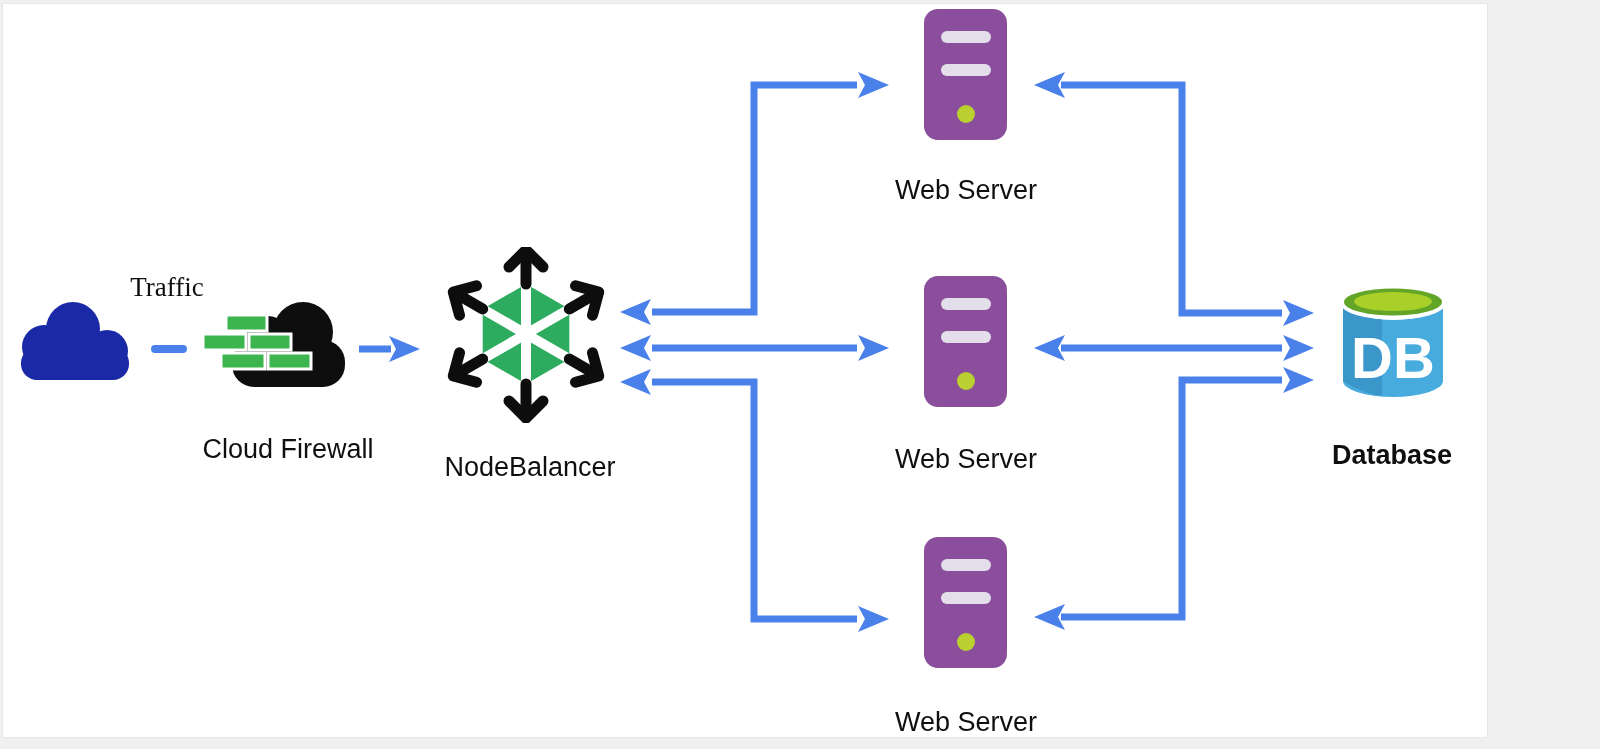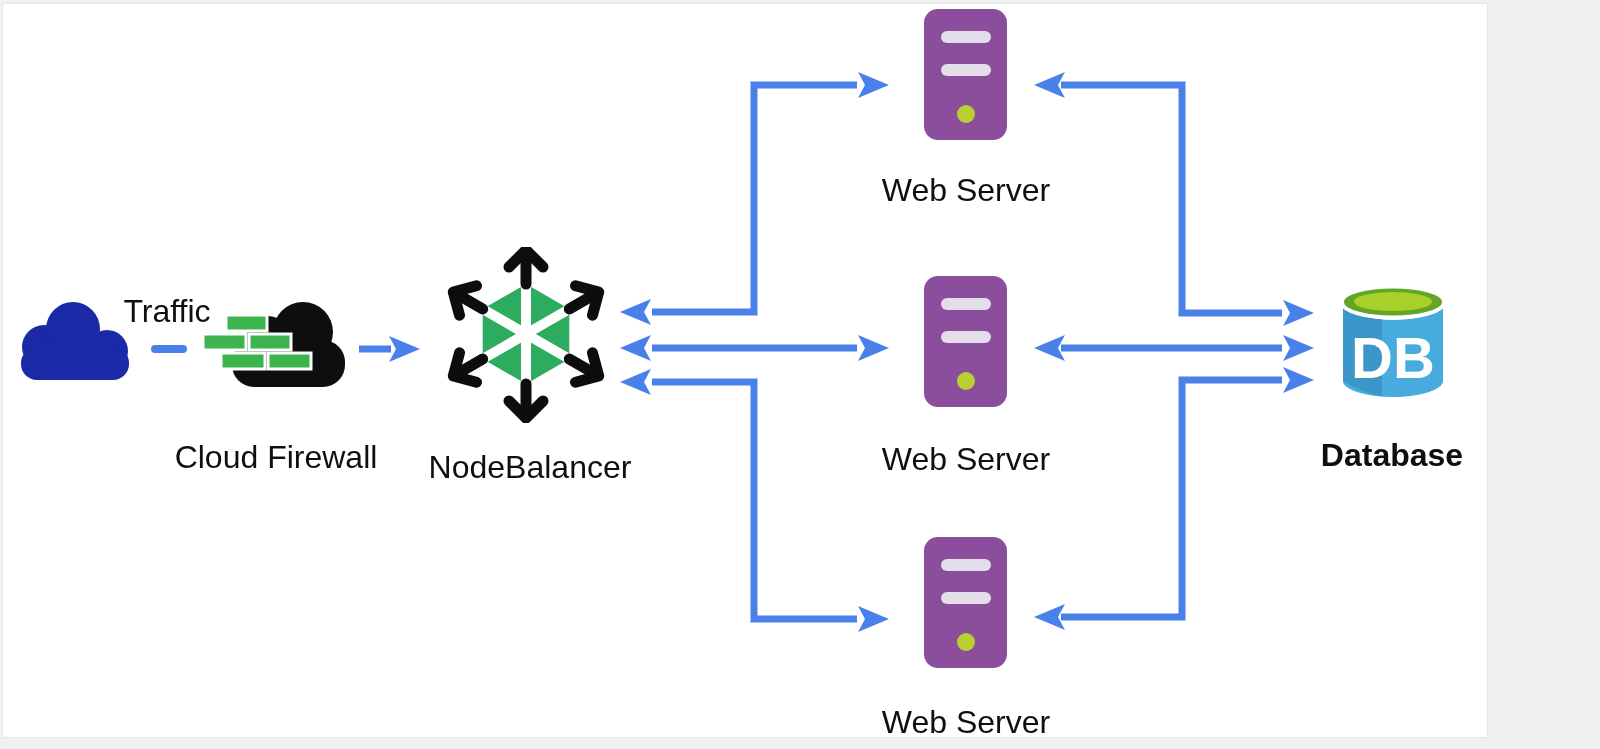--- a/index.html
+++ b/index.html
@@ -11,21 +11,21 @@
   }
   .canvas{
     position:absolute;left:2px;top:3px;width:1484px;height:733px;
     background:#ffffff;border:1px solid #e7e7e9;border-radius:2px;
   }
   .layer{position:absolute;left:0;top:0;width:1490px;height:740px;pointer-events:none;}
   .node{position:absolute;}
   .node svg{display:block;}
   .lbl{
     position:absolute;transform:translateX(-50%);
-    font-size:32px;line-height:36px;color:#0f0f0f;white-space:nowrap;
+    font-size:27px;line-height:36px;color:#0f0f0f;white-space:nowrap;
   }
   .wires{fill:none;stroke-width:7px;stroke-linejoin:miter;}
   .heads{stroke:none;}
   .dash{stroke-linecap:round;stroke-width:8px;}
   .nb-black{fill:none;stroke:#0d0d0d;stroke-width:11px;stroke-linecap:round;stroke-linejoin:round;}
   .nb-spoke{stroke:#ffffff;stroke-width:10px;}
   .db-badge{font-family:"Liberation Sans", sans-serif;font-weight:bold;font-size:58px;}
 </style>
 </head>
 <body>
@@ -63,39 +63,39 @@
   <div class="node" style="left:7px;top:293px;">
     <svg width="130" height="84" viewBox="0 0 130 84">
       <g fill="#1a2aa6">
         <circle cx="34" cy="50" r="22"></circle>
         <circle cx="63" cy="32" r="27"></circle>
         <circle cx="97" cy="54" r="21"></circle>
         <rect x="11" y="50" width="108" height="33" rx="16"></rect>
       </g>
     </svg>
   </div>
-  <span class="lbl" style="left:164px;top:289px;">Traffic</span>
+  <span class="lbl" style="left:164px;top:265px;font-family:Liberation Serif, serif;">Traffic</span>
 
   <div class="node" style="left:197px;top:294px;">
     <svg width="148" height="92" viewBox="0 0 148 92">
       <g fill="#0e0e0e">
         <circle cx="103" cy="34" r="30"></circle>
         <circle cx="68" cy="40" r="22"></circle>
         <rect x="32" y="42" width="113" height="47" rx="22"></rect>
       </g>
       <g stroke="#ffffff" stroke-width="3" fill="#3cb54e">
         <rect x="26" y="17" width="41" height="16"></rect>
         <rect x="3" y="36" width="43" height="16"></rect>
         <rect x="49" y="36" width="42" height="16"></rect>
         <rect x="21" y="55" width="44" height="16"></rect>
         <rect x="68" y="55" width="43" height="16"></rect>
       </g>
     </svg>
   </div>
-  <span class="lbl" style="left:273px;top:427px;margin-top:8px;">Cloud Firewall</span>
+  <span class="lbl" style="left:285px;top:427px;">Cloud Firewall</span>
 
   <div class="node" style="left:444px;top:243px;">
     <svg width="158" height="176" viewBox="0 0 158 176">
       <polygon points="79,37 122.3,62 122.3,112 79,137 35.7,112 35.7,62" fill="#2dab5e"></polygon>
       <g class="nb-spoke">
         <line x1="79" y1="87" x2="79" y2="37"></line>
         <line x1="79" y1="87" x2="122.3" y2="62"></line>
         <line x1="79" y1="87" x2="122.3" y2="112"></line>
         <line x1="79" y1="87" x2="79" y2="137"></line>
         <line x1="79" y1="87" x2="35.7" y2="112"></line>

